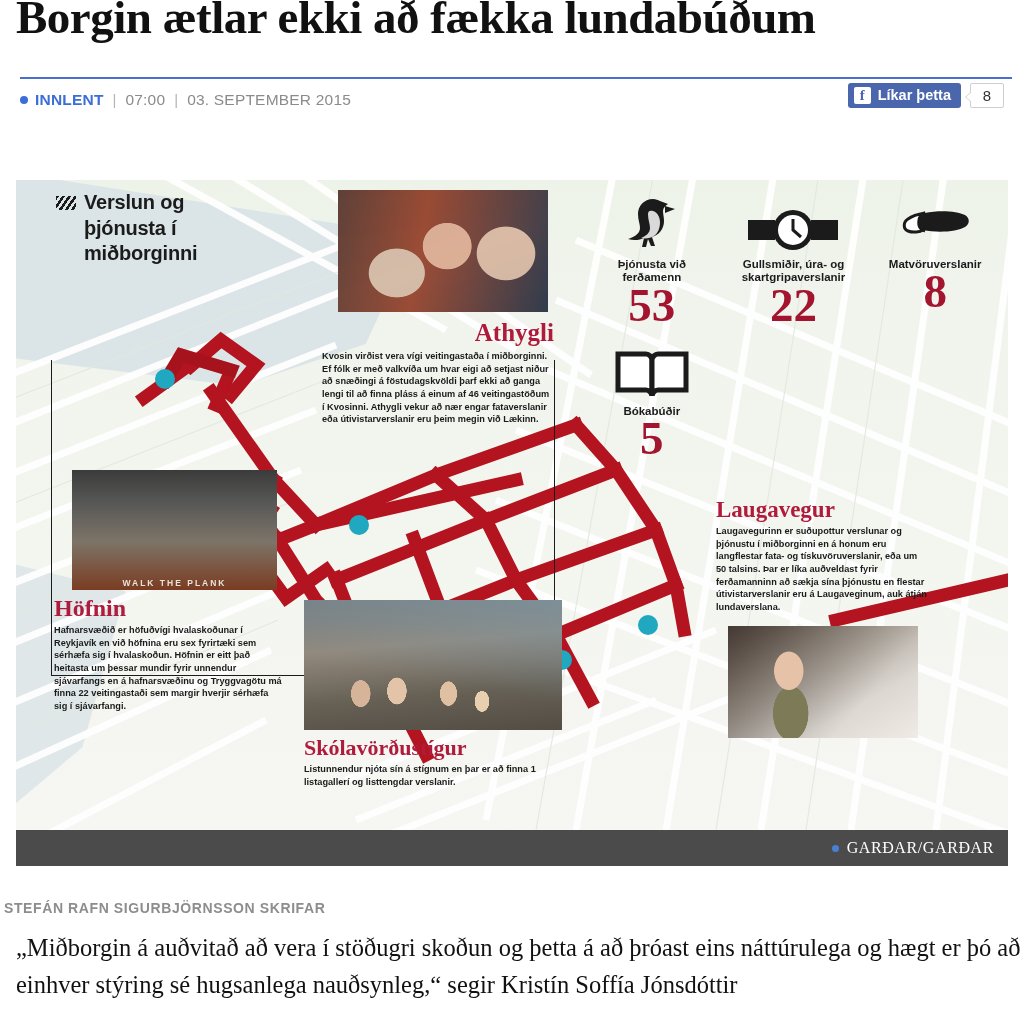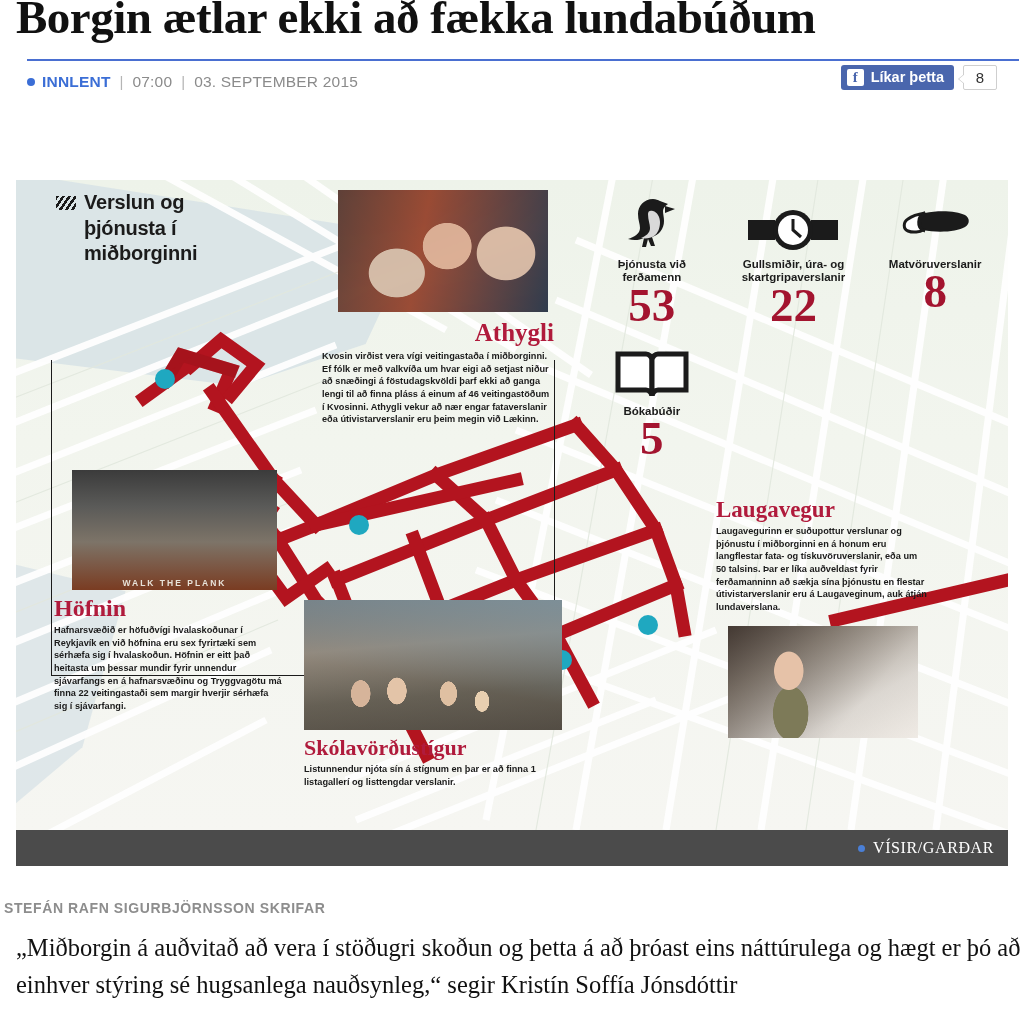--- a/index.html
+++ b/index.html
@@ -18,21 +18,21 @@
     font-size: 47px;
     line-height: 1.08;
     letter-spacing: -0.5px;
     color: #111;
     padding: 0 16px;
     margin-top: -8px;
     width: 1010px;
   }
 
   
-  .meta-wrap { padding: 0 27px; margin-top: 16px; position: relative; }
+  .meta-wrap { padding: 0 20px; margin-top: 34px; position: relative; }
   .meta-rule { border-top: 2px solid #4a6fd1; width: 992px; }
   .meta-row {
     display: flex; align-items: center;
     height: 42px; position: relative;
   }
   .meta-dot {
     width: 8px; height: 8px; border-radius: 50%;
     background: #3b6ed6; margin-right: 7px;
   }
   .meta-cat {
@@ -443,19 +443,19 @@
 
     <div class="panel" id="laugavegur">
       <div class="panel-title">Laugavegur</div>
       <div class="panel-body">Laugavegurinn er suðupottur verslunar og þjónustu í miðborginni en á honum eru langflestar fata- og tískuvöruverslanir, eða um 50 talsins. Þar er líka auðveldast fyrir ferðamanninn að sækja sína þjónustu en flestar útivistarverslanir eru á Laugaveginum, auk átján lundaverslana.</div>
       <div class="photo"></div>
     </div>
   </div>
 
   <div class="credit">
     <span class="credit-dot"></span>
-    <span class="credit-text">VÍSIR/GARÐAR</span>
+    <span class="credit-text">GARÐAR/GARÐAR</span>
   </div>
 
   <div class="byline">STEFÁN RAFN SIGURBJÖRNSSON SKRIFAR</div>
 
   <div class="lede">„Miðborgin á auðvitað að vera í stöðugri skoðun og þetta á að þróast eins náttúrulega og hægt er þó að einhver stýring sé hugsanlega nauðsynleg,“ segir Kristín Soffía Jónsdóttir</div>
 </div>
 
 </body></html>

